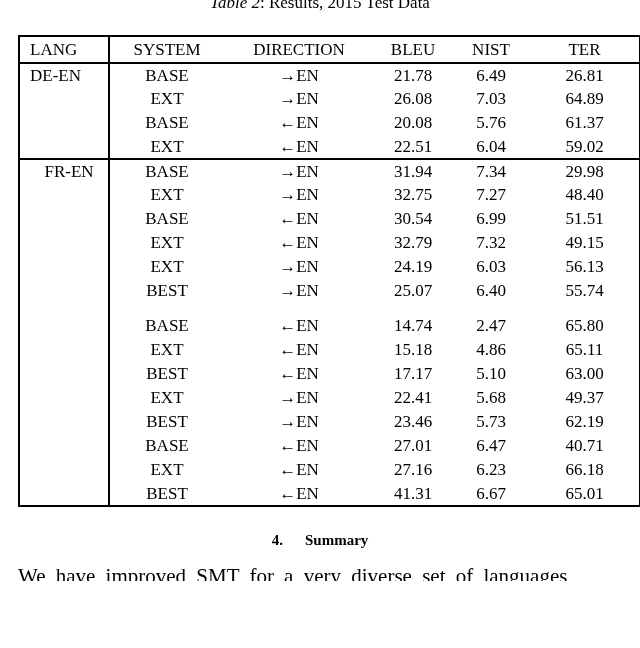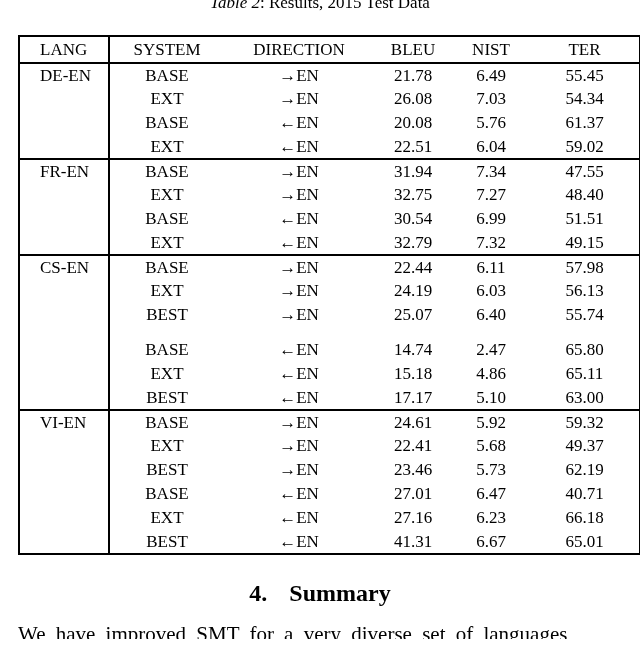--- a/index.html
+++ b/index.html
@@ -37,28 +37,28 @@
     height: 24px;
     overflow: hidden;
     white-space: nowrap;
   }
   thead th {
     height: 27px;
     border-bottom: 2px solid #000;
   }
   th:first-child, td:first-child {
     text-align: left;
-    padding-left: 20px;
+    padding-left: 10px;
     border-right: 2px solid #000;
   }
-  tr.group-start td { border-top: 2px solid #000; }
+  tr.group-start td { border-top: 2px solid #000; text-align: center; }
   tr.block-gap td { padding-top: 11px; height: 35px; }
   .summary {
     text-align: center;
-    font-size: 24px;
+    font-size: 15px;
     font-weight: bold;
     margin-top: 25px;
   }
   .summary .sec-num { display: inline-block; margin-right: 22px; }
   .body-text {
     margin: 19px 0 0 18px;
     width: 606px;
     font-size: 21px;
     line-height: 17px;
     height: 13px;
@@ -91,29 +91,29 @@
         <th>TER</th>
       </tr>
   </thead>
   <tbody id="results-body">
       <tr>
         <td>DE-EN</td>
         <td>BASE</td>
         <td>→EN</td>
         <td>21.78</td>
         <td>6.49</td>
-        <td>55.45</td>
+        <td>26.81</td>
       </tr>
       <tr>
         <td></td>
         <td>EXT</td>
         <td>→EN</td>
         <td>26.08</td>
         <td>7.03</td>
-        <td>54.34</td>
+        <td>64.89</td>
       </tr>
       <tr>
         <td></td>
         <td>BASE</td>
         <td>←EN</td>
         <td>20.08</td>
         <td>5.76</td>
         <td>61.37</td>
       </tr>
       <tr>
@@ -123,21 +123,21 @@
         <td>22.51</td>
         <td>6.04</td>
         <td>59.02</td>
       </tr>
       <tr class="group-start">
         <td>FR-EN</td>
         <td>BASE</td>
         <td>→EN</td>
         <td>31.94</td>
         <td>7.34</td>
-        <td>47.55</td>
+        <td>29.98</td>
       </tr>
       <tr>
         <td></td>
         <td>EXT</td>
         <td>→EN</td>
         <td>32.75</td>
         <td>7.27</td>
         <td>48.40</td>
       </tr>
       <tr>
@@ -149,28 +149,20 @@
         <td>51.51</td>
       </tr>
       <tr>
         <td></td>
         <td>EXT</td>
         <td>←EN</td>
         <td>32.79</td>
         <td>7.32</td>
         <td>49.15</td>
       </tr>
-      <tr class="group-start">
-        <td>CS-EN</td>
-        <td>BASE</td>
-        <td>→EN</td>
-        <td>22.44</td>
-        <td>6.11</td>
-        <td>57.98</td>
-      </tr>
       <tr>
         <td></td>
         <td>EXT</td>
         <td>→EN</td>
         <td>24.19</td>
         <td>6.03</td>
         <td>56.13</td>
       </tr>
       <tr>
         <td></td>
@@ -197,28 +189,20 @@
         <td>65.11</td>
       </tr>
       <tr>
         <td></td>
         <td>BEST</td>
         <td>←EN</td>
         <td>17.17</td>
         <td>5.10</td>
         <td>63.00</td>
       </tr>
-      <tr class="group-start">
-        <td>VI-EN</td>
-        <td>BASE</td>
-        <td>→EN</td>
-        <td>24.61</td>
-        <td>5.92</td>
-        <td>59.32</td>
-      </tr>
       <tr>
         <td></td>
         <td>EXT</td>
         <td>→EN</td>
         <td>22.41</td>
         <td>5.68</td>
         <td>49.37</td>
       </tr>
       <tr>
         <td></td>

